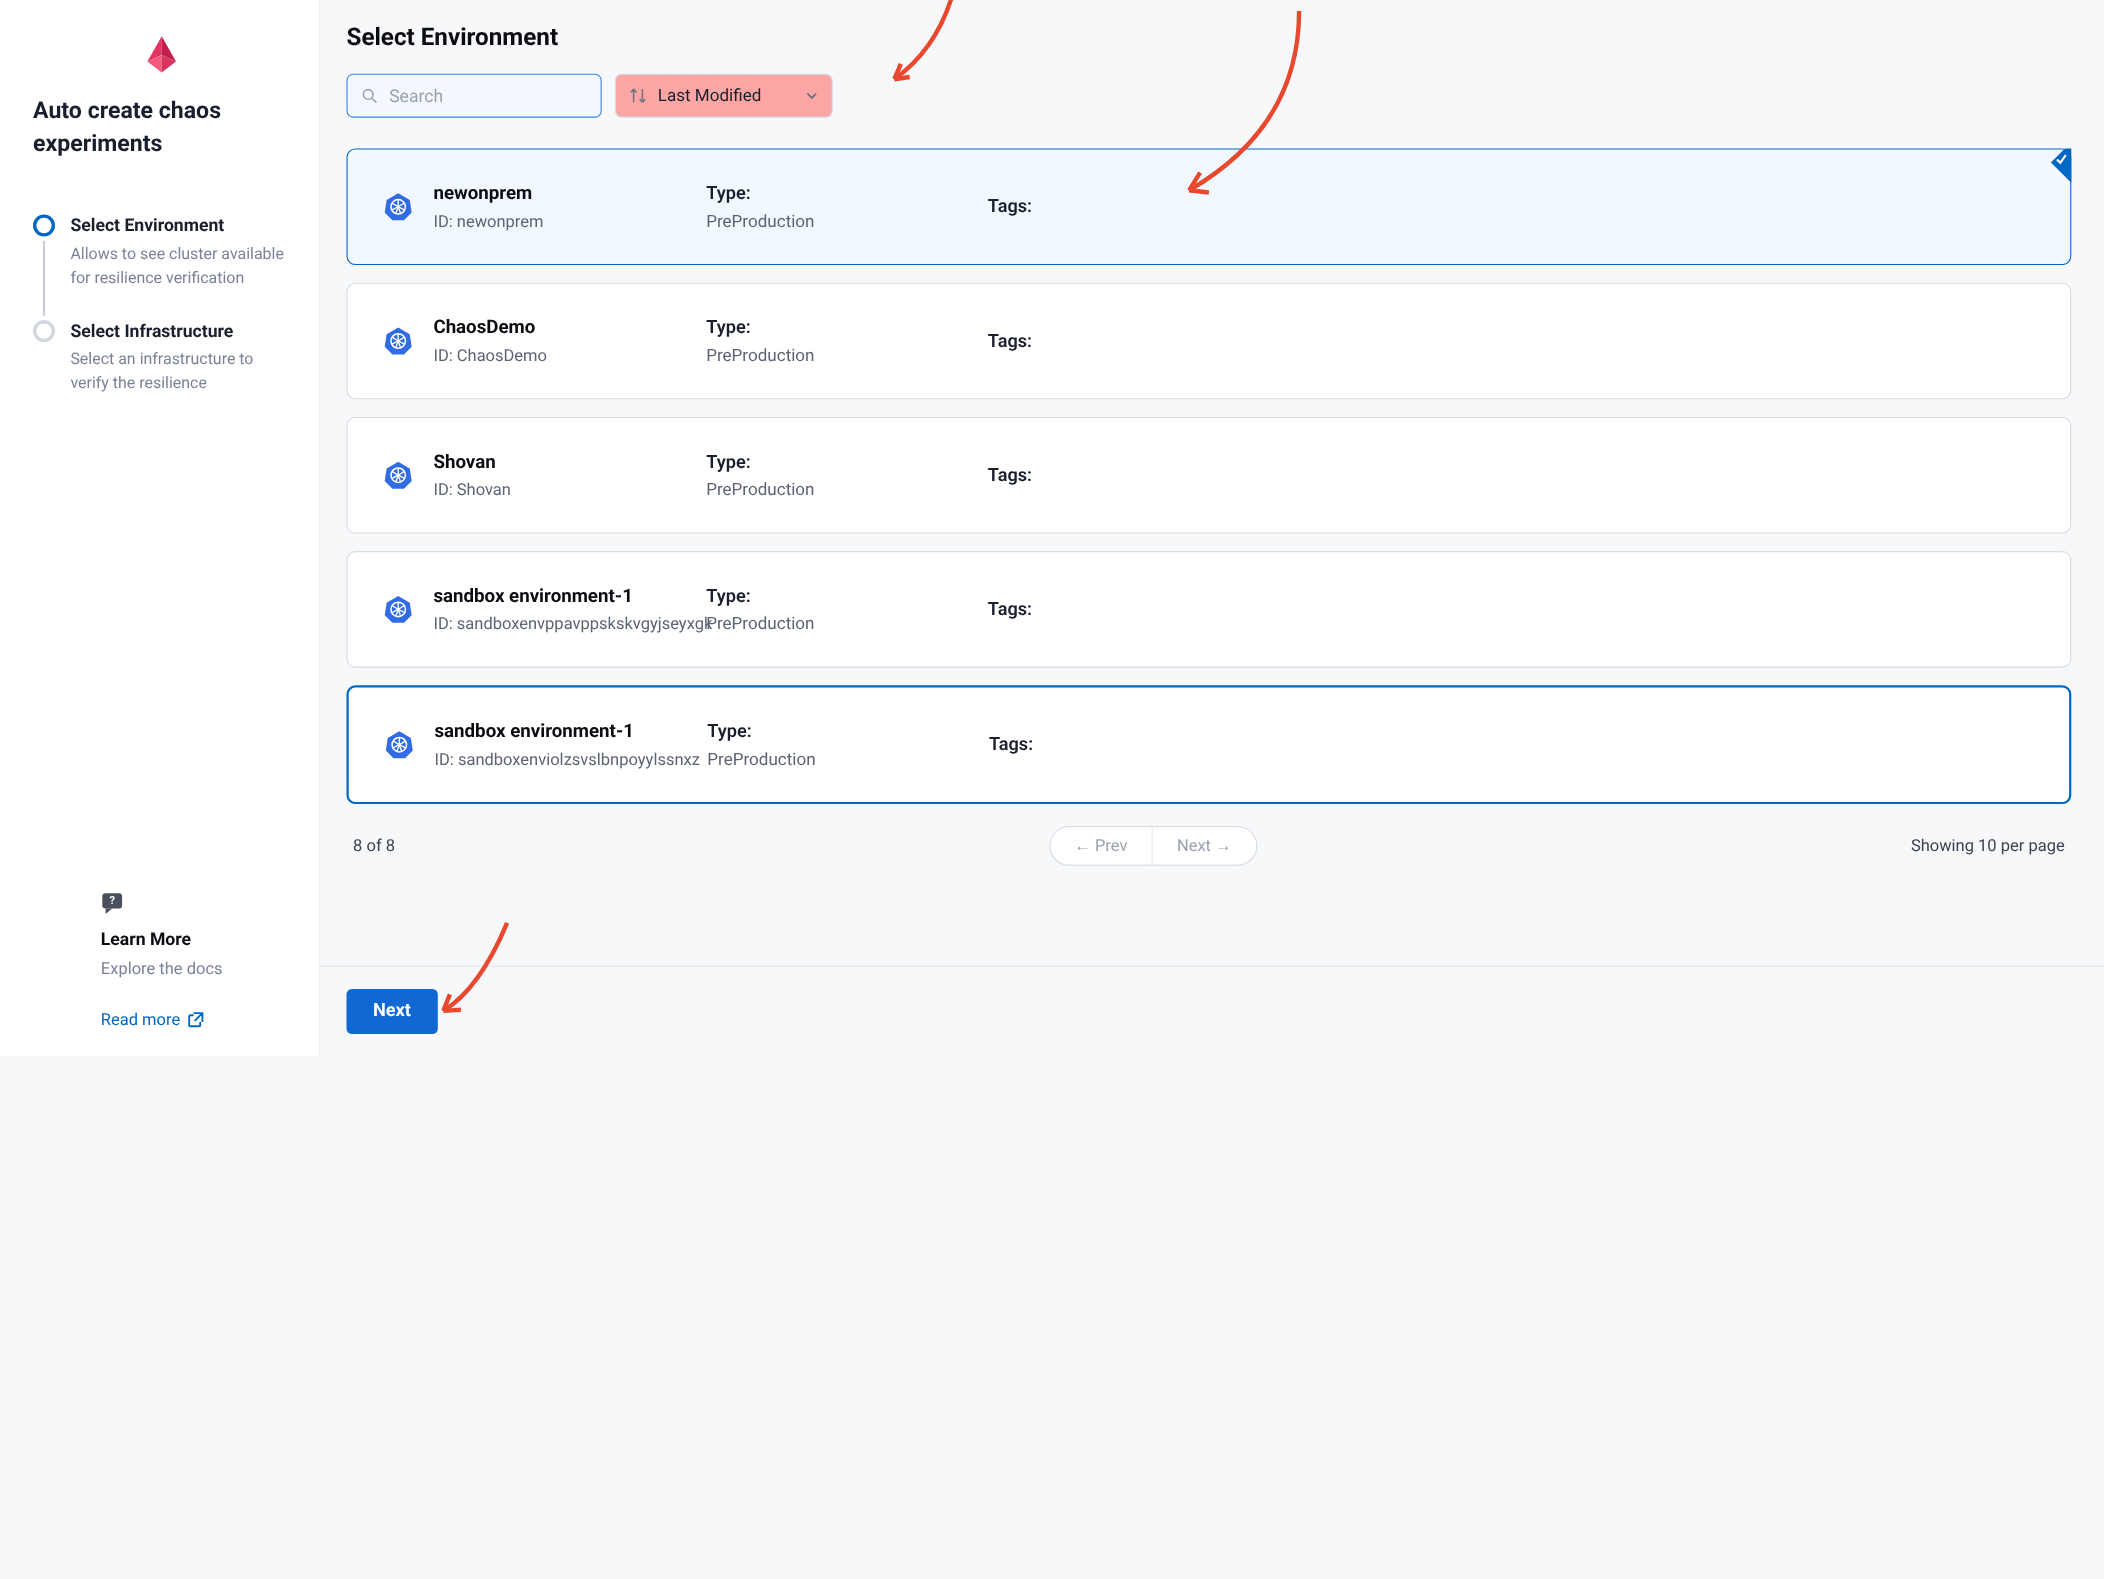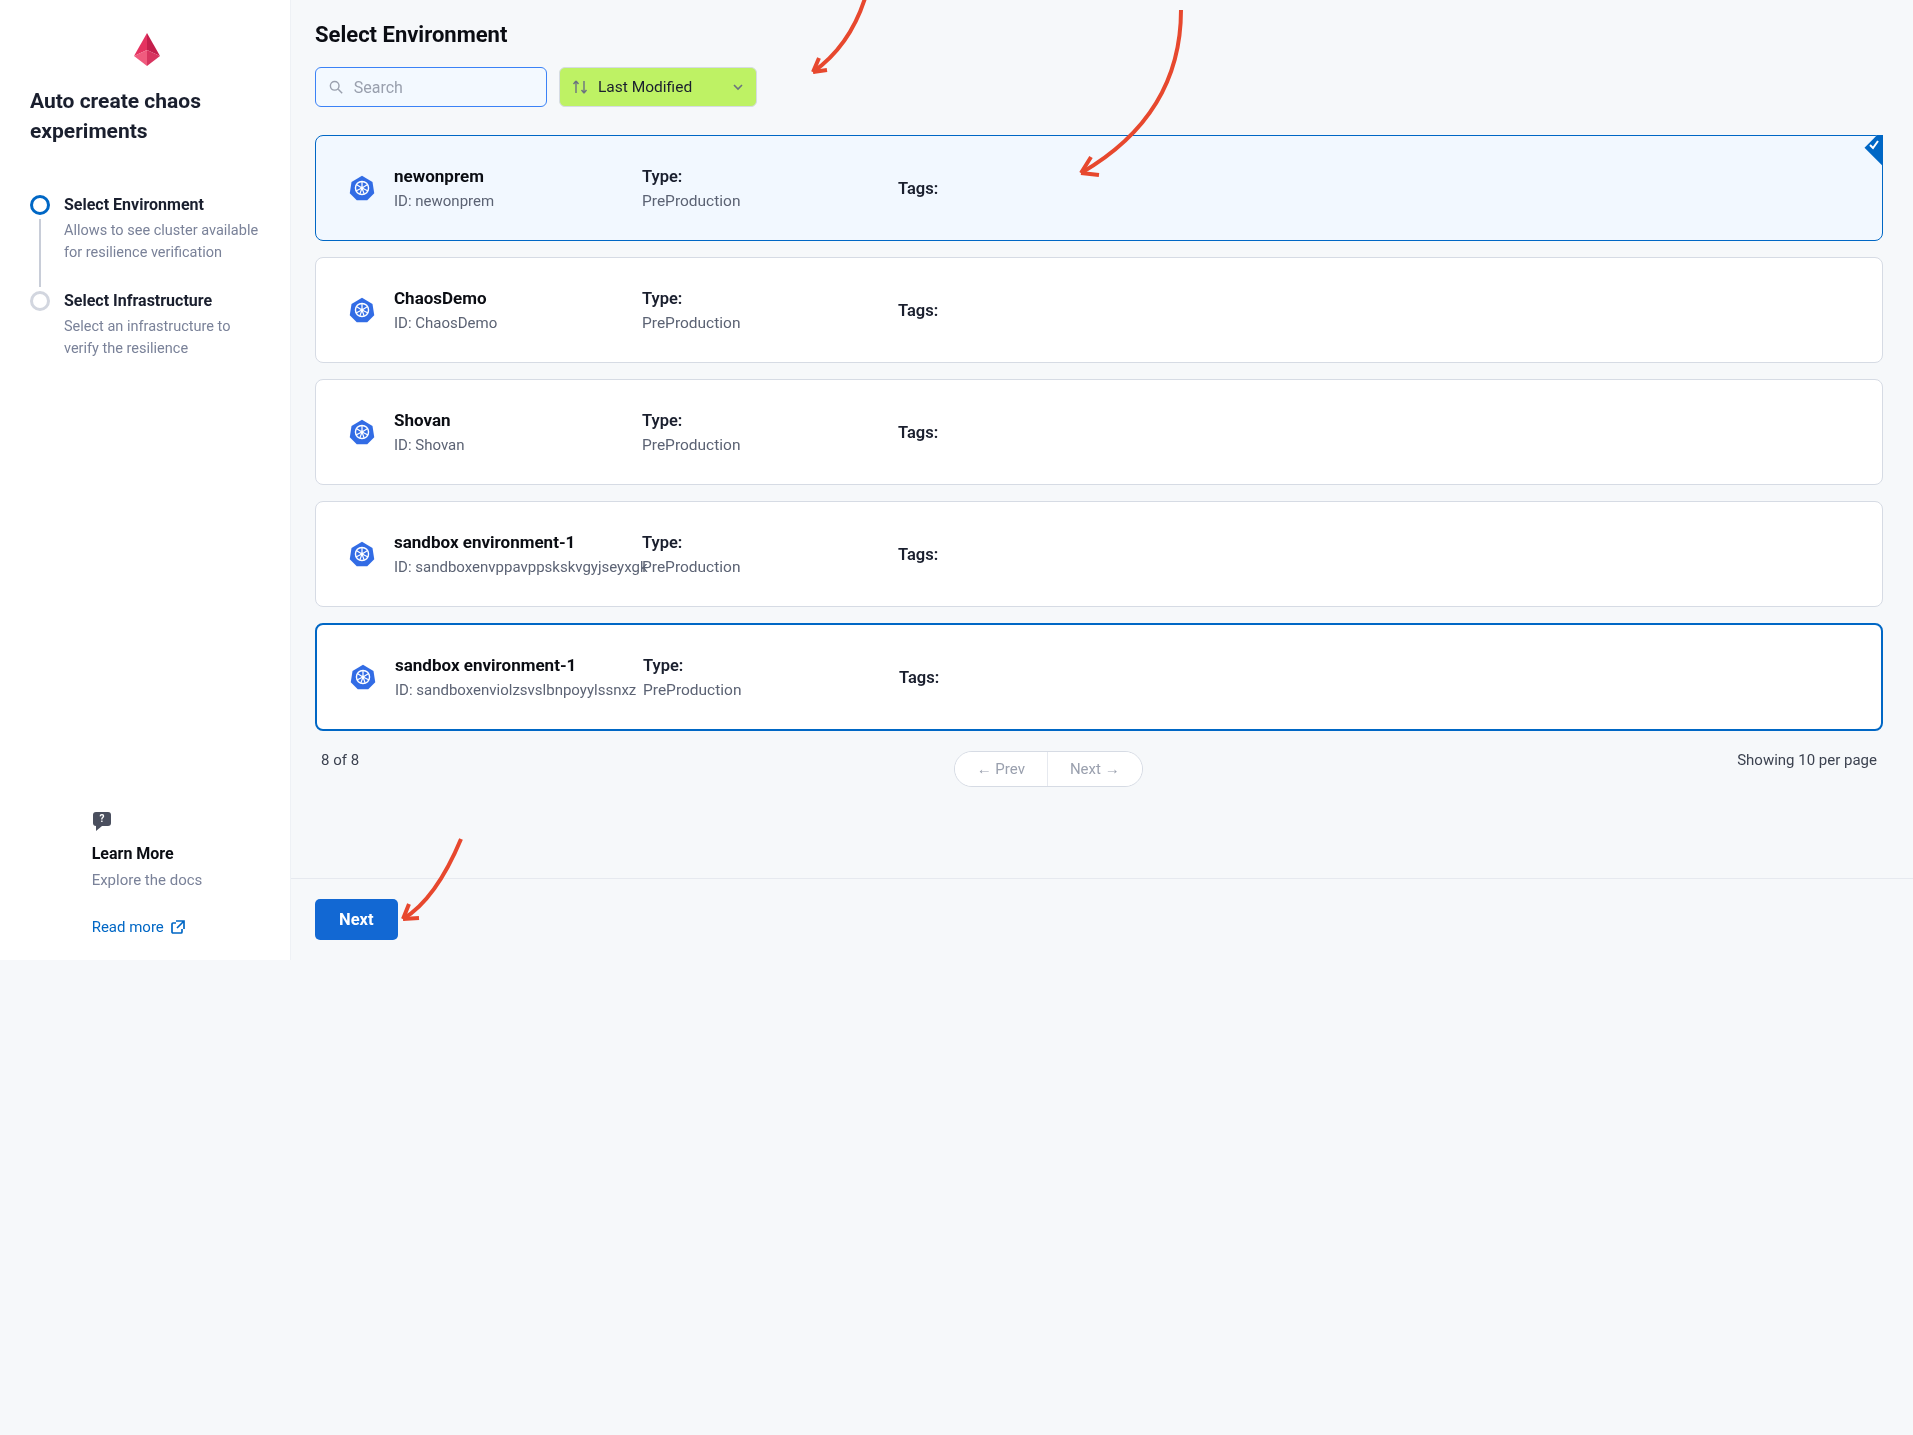--- a/index.html
+++ b/index.html
@@ -26,21 +26,21 @@
 .learn-link { color: #0067c5; font-size: 15px; text-decoration: none; display: inline-flex; align-items: center; gap: 6px; }
 
 
 .main { flex: 1; display: flex; flex-direction: column; border-left: 1px solid #eef1f5; }
 .content { padding: 22px 30px 0 24px; flex: 1; }
 .page-title { font-size: 22px; font-weight: 700; margin-bottom: 20px; }
 .toolbar { display: flex; gap: 12px; margin-bottom: 28px; }
 .search { height: 40px; width: 232px; border: 1.5px solid #3b82f6; border-radius: 6px; background: #f3f9ff; display: flex; align-items: center; padding: 0 12px; gap: 10px; }
 .search input { border: 0; outline: 0; background: transparent; font-size: 16px; width: 100%; color: #333; }
 .search input::placeholder { color: #9aa0ae; }
-.sort { height: 40px; border: 1px solid #d6dbe4; border-radius: 6px; background: #bef264; display: flex; align-items: center; padding: 0 12px; gap: 10px; font-size: 15.5px; color: #1a1f2e; cursor: pointer; }
+.sort { height: 40px; border: 1px solid #d6dbe4; border-radius: 6px; background: #fca5a5; display: flex; align-items: center; padding: 0 12px; gap: 10px; font-size: 15.5px; color: #1a1f2e; cursor: pointer; }
 .sort .chev { margin-left: 30px; color: #6b7280; }
 
 
 .cards { display: flex; flex-direction: column; gap: 16px; }
 .card { border: 1px solid #d6dbe4; border-radius: 8px; background: #fff; padding: 30px 32px; display: flex; align-items: center; position: relative; }
 .card.selected { border: 1.5px solid #0067c5; background: #f2f8ff; }
 .card .corner { position: absolute; top: -1px; right: -1px; width: 34px; height: 34px; overflow: hidden; }
 .card .corner::before { content: ""; position: absolute; width: 48px; height: 48px; background: #0067c5; transform: rotate(45deg) translate(10px,-26px); }
 .card .corner svg { position: absolute; top: 4px; right: 3px; }
 .card.outlined { border: 2px solid #0067c5; }
@@ -48,21 +48,21 @@
 .col { display: flex; flex-direction: column; gap: 6px; }
 .col.name { width: 248px; }
 .col.type { width: 256px; }
 .col.tags { flex: 1; }
 .card-name { font-size: 17px; font-weight: 700; }
 .card-id { font-size: 15px; color: #5c6374; white-space: nowrap; }
 .field-label { font-size: 16.5px; font-weight: 600; color: #1a1f2e; }
 .field-val { font-size: 15.5px; color: #5c6374; }
 
 
-.pager { display: flex; align-items: flex-start; justify-content: space-between; padding: 20px 6px 10px; font-size: 15px; color: #3c4250; }
+.pager { display: flex; align-items: center; justify-content: space-between; padding: 20px 6px 10px; font-size: 15px; color: #3c4250; }
 .pager-center { display: flex; gap: 0; border-radius: 999px; overflow: hidden; border: 1px solid #d6dbe4; }
 .pg-btn { padding: 8px 22px; background: #fff; color: #9aa0ae; font-size: 15px; border: 0; cursor: pointer; }
 .pg-btn + .pg-btn { border-left: 1px solid #e6e9ef; }
 
 
 .footer { border-top: 1px solid #e6e9ef; padding: 20px 24px; }
 .btn-next { background: #1268d3; color: #fff; border: 0; border-radius: 5px; padding: 11px 24px; font-size: 16.5px; font-weight: 700; cursor: pointer; }
 
 
 .arrow { position: absolute; pointer-events: none; }

